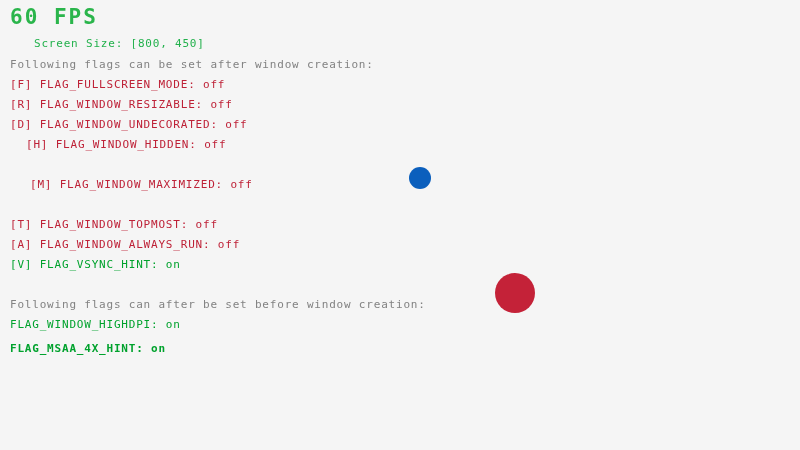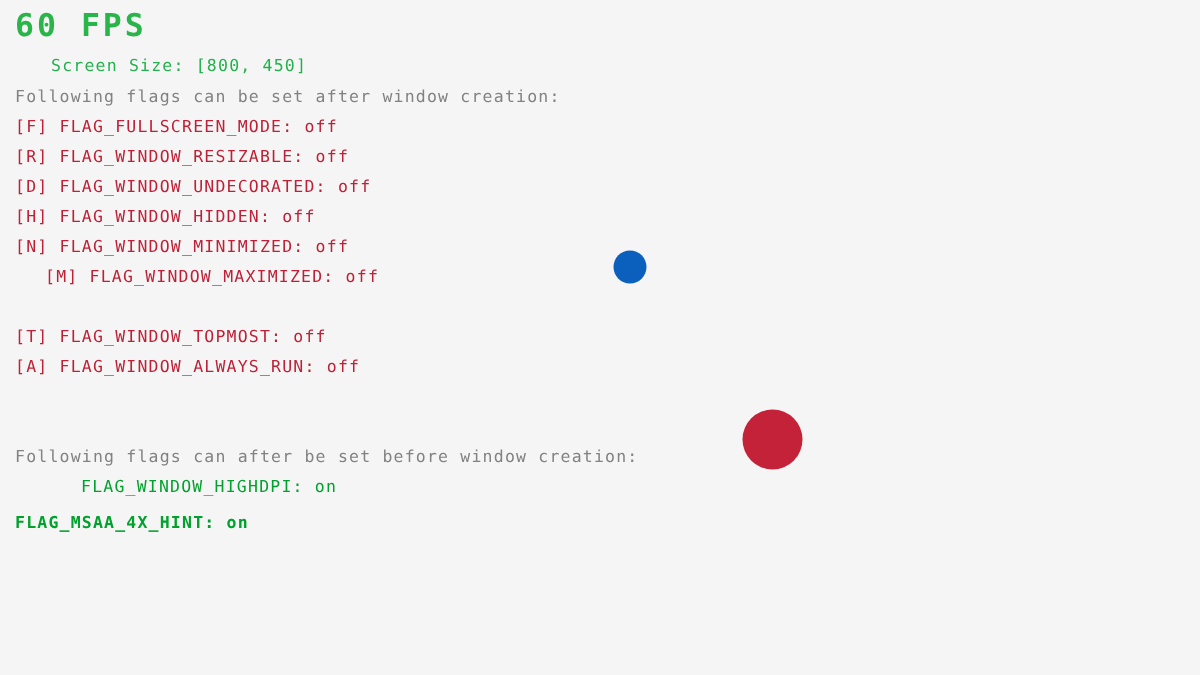--- a/index.html
+++ b/index.html
@@ -95,27 +95,27 @@
 
   <div class="txt" id="fps-counter">60 FPS</div>
 
   <div class="txt" id="screen-size">Screen Size: [800, 450]</div>
 
   <div class="txt section-header" id="header-after">Following flags can be set after window creation:</div>
 
   <div class="txt flag-row flag-off" style="top:78px;">[F] FLAG_FULLSCREEN_MODE: off</div>
   <div class="txt flag-row flag-off" style="top:98px;">[R] FLAG_WINDOW_RESIZABLE: off</div>
   <div class="txt flag-row flag-off" style="top:118px;">[D] FLAG_WINDOW_UNDECORATED: off</div>
-  <div class="txt flag-row flag-off" style="top:138px;">[H] FLAG_WINDOW_HIDDEN: off</div>
-  <div class="txt flag-row flag-off" style="top:158px;">[N] FLAG_WINDOW_MINIMIZED: off</div>
+  <div class="txt flag-row flag-off" style="top:138px;margin-left:16px;">[H] FLAG_WINDOW_HIDDEN: off</div>
   <div class="txt flag-row flag-off" style="top:178px;margin-left:20px;">[M] FLAG_WINDOW_MAXIMIZED: off</div>
   <div class="txt flag-row flag-off" style="top:218px;">[T] FLAG_WINDOW_TOPMOST: off</div>
   <div class="txt flag-row flag-off" style="top:238px;">[A] FLAG_WINDOW_ALWAYS_RUN: off</div>
+  <div class="txt flag-row flag-on" style="top:258px;">[V] FLAG_VSYNC_HINT: on</div>
 
   <div class="txt section-header" id="header-before">Following flags can after be set before window creation:</div>
 
-  <div class="txt flag-row flag-on" style="top:318px;margin-left:44px;">FLAG_WINDOW_HIGHDPI: on</div>
+  <div class="txt flag-row flag-on" style="top:318px;">FLAG_WINDOW_HIGHDPI: on</div>
   <div class="txt flag-row flag-on" style="top:342px;font-weight:bold;">FLAG_MSAA_4X_HINT: on</div>
 
   <div class="circle" id="ball-blue"></div>
   <div class="circle" id="ball-red"></div>
 
 </div>
 
 </body></html>

